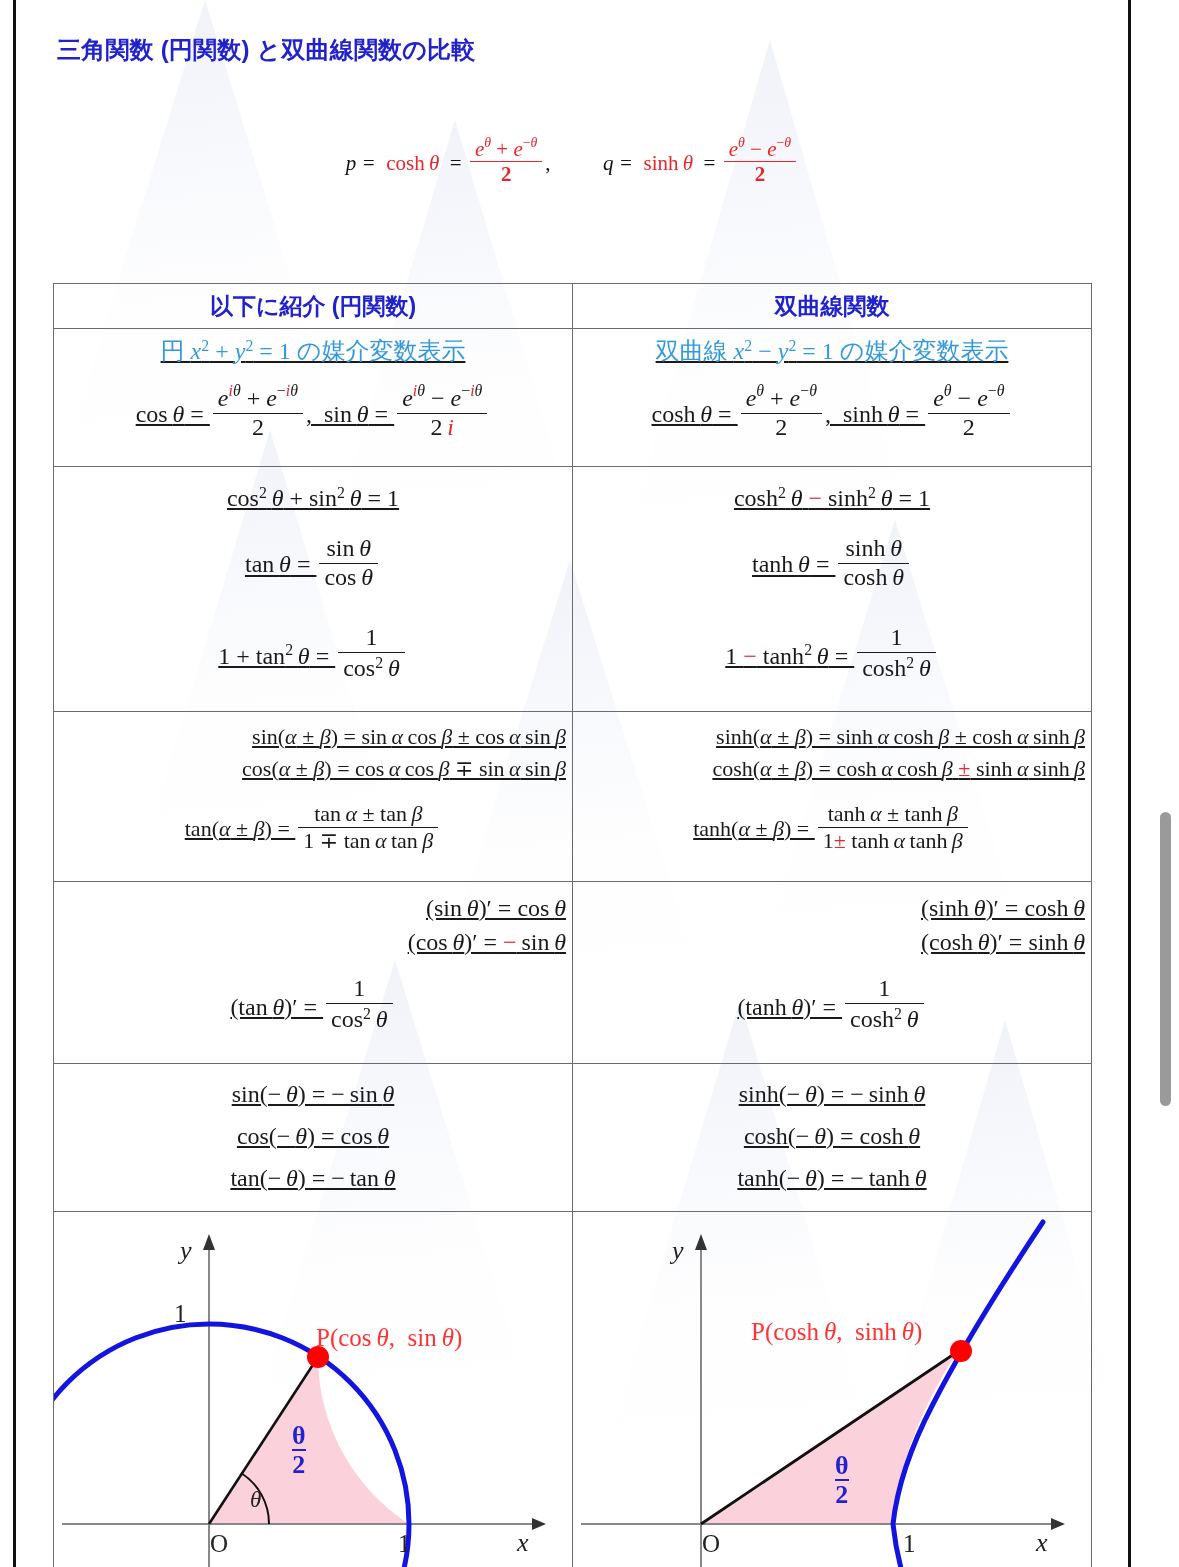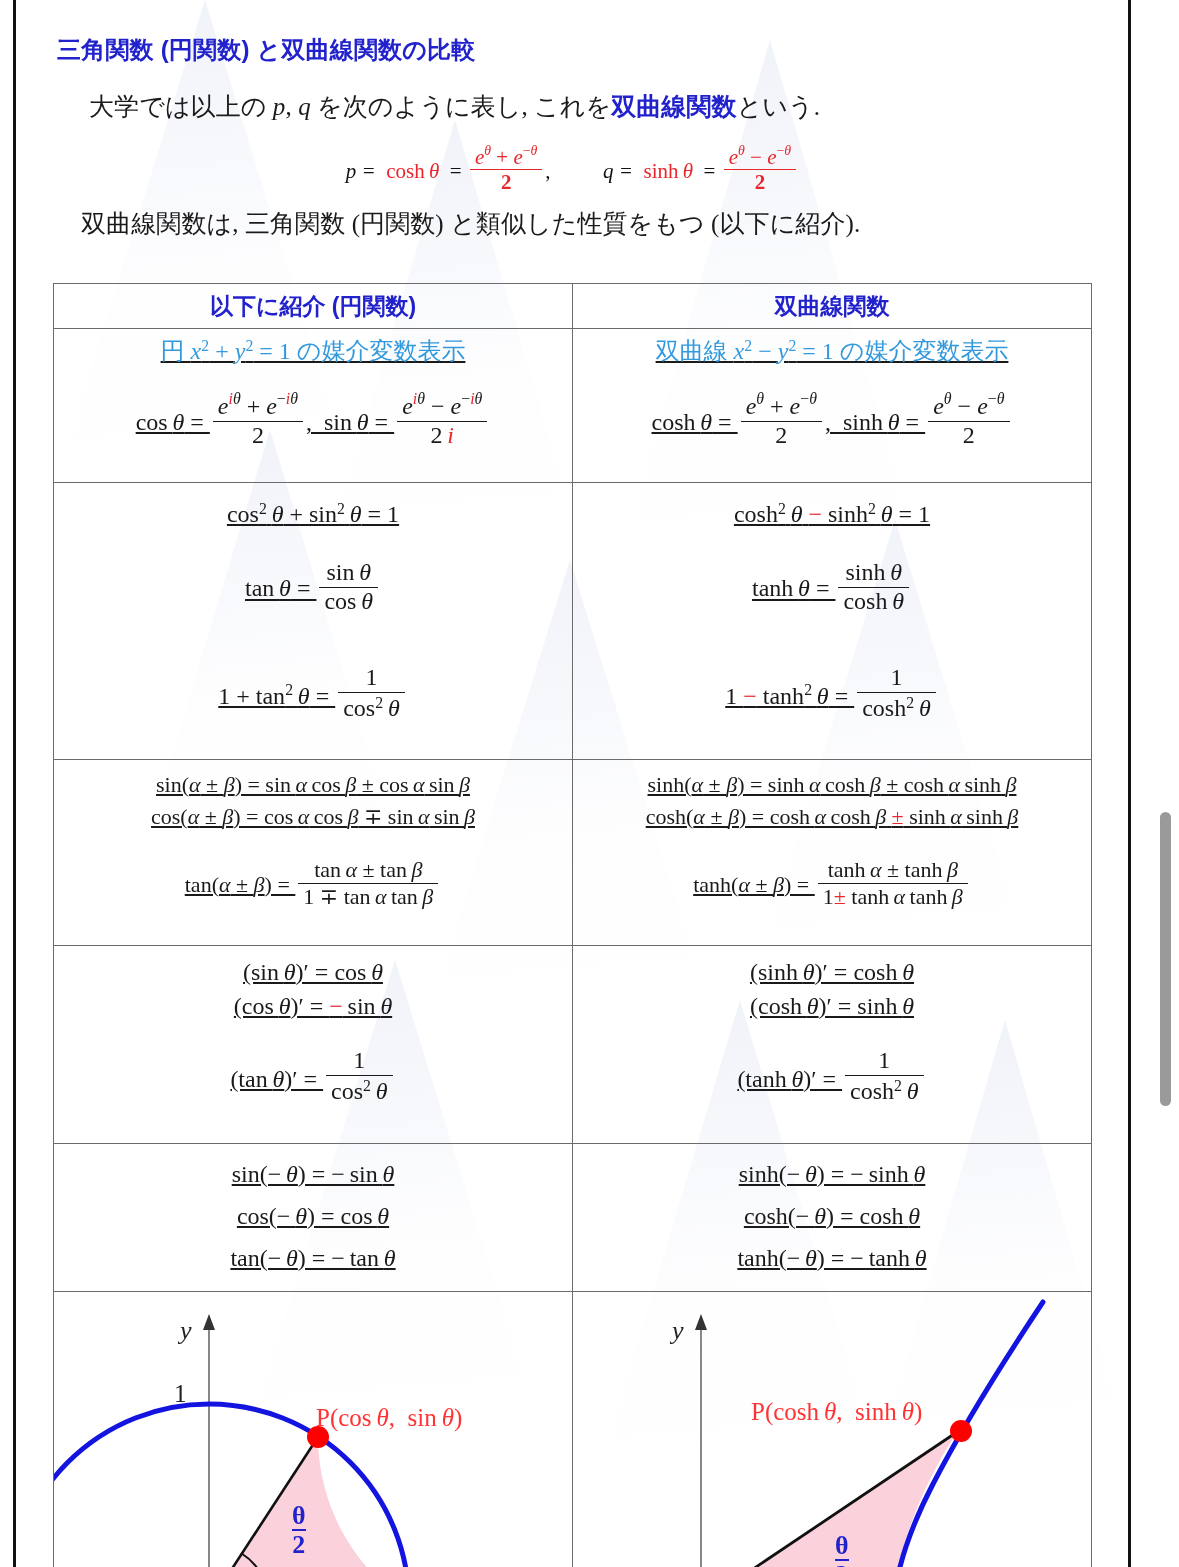--- a/index.html
+++ b/index.html
@@ -96,21 +96,21 @@
   .red { color: #e8262c; }
   .redb { color: #e8262c; font-weight: bold; }
   .eqgap { display: inline-block; width: 42px; }
 
   
   .frac {
     display: inline-block;
     vertical-align: -0.52em;
     text-align: center;
     line-height: 1.08;
-    margin: 12px 3px;
+    margin: 4px 3px;
   }
   .frac > .num {
     display: block;
     padding: 0 5px 1px 5px;
   }
   .frac > .den {
     display: block;
     border-top: 1.6px solid currentColor;
     padding: 1px 5px 0 5px;
   }
@@ -150,21 +150,21 @@
   .subhead {
     color: #3399dd;
     font-size: 24px;
     padding-bottom: 6px;
     white-space: nowrap;
   }
   .eqline {
     white-space: nowrap;
     padding: 9px 0 9px 0;
   }
-  .eqline.tight { padding: 5px 0 5px 0; }
+  .eqline.tight { padding: 5px 0 5px 0; text-align: right; }
   .eqline.wide  { padding: 13px 0 13px 0; }
   .shrink { font-size: 22px; }
 
   
   .graph-cell { height: 420px; padding: 0; }
   .graph-wrap { position: relative; width: 100%; height: 420px; }
   svg { display: block; }
 </style>
 </head>
 <body>
@@ -178,41 +178,39 @@
   <div class="watermark" style="left:430px; top:560px; width:280px; height:450px;"></div>
   <div class="watermark" style="left:760px; top:520px; width:270px; height:440px;"></div>
   <div class="watermark" style="left:250px; top:960px; width:290px; height:470px;"></div>
   <div class="watermark" style="left:600px; top:1000px;width:280px; height:470px;"></div>
   <div class="watermark" style="left:880px; top:1020px;width:250px; height:430px;"></div>
 
   <div id="content">
 
     <div class="section-title">三角関数 (円関数) と双曲線関数の比較</div>
 
-    <div class="prose prose-1"><span>大学では以上の </span><span class="mv">p</span><span>, </span><span class="mv">q</span><span> を次のように表し, これを</span><span class="kw-blue">双曲線関数</span><span>という.</span></div>
 
     <div class="display-eq">
       <span class="mv"><i>p</i> =</span>
       <span class="red">&nbsp;cosh <i>θ</i></span>
       <span>&nbsp;=</span>
       <span class="frac redline red">
         <span class="num"><i>e</i><sup class="e"><i>θ</i></sup> + <i>e</i><sup class="e">−<i>θ</i></sup></span>
         <span class="den redb">2</span>
       </span><span>,</span>
       <span class="eqgap"></span>
       <span class="mv"><i>q</i> =</span>
       <span class="red">&nbsp;sinh <i>θ</i></span>
       <span>&nbsp;=</span>
       <span class="frac redline red">
         <span class="num"><i>e</i><sup class="e"><i>θ</i></sup> − <i>e</i><sup class="e">−<i>θ</i></sup></span>
         <span class="den redb">2</span>
       </span>
     </div>
 
-    <div class="prose prose-2">双曲線関数は, 三角関数 (円関数) と類似した性質をもつ (以下に紹介).</div>
 
     <table class="cmp-table">
       <colgroup>
           <col style="width:50%">
           <col style="width:50%">
         </colgroup>
       <thead>
         <tr>
           <th>以下に紹介 (円関数)</th>
           <th>双曲線関数</th>

